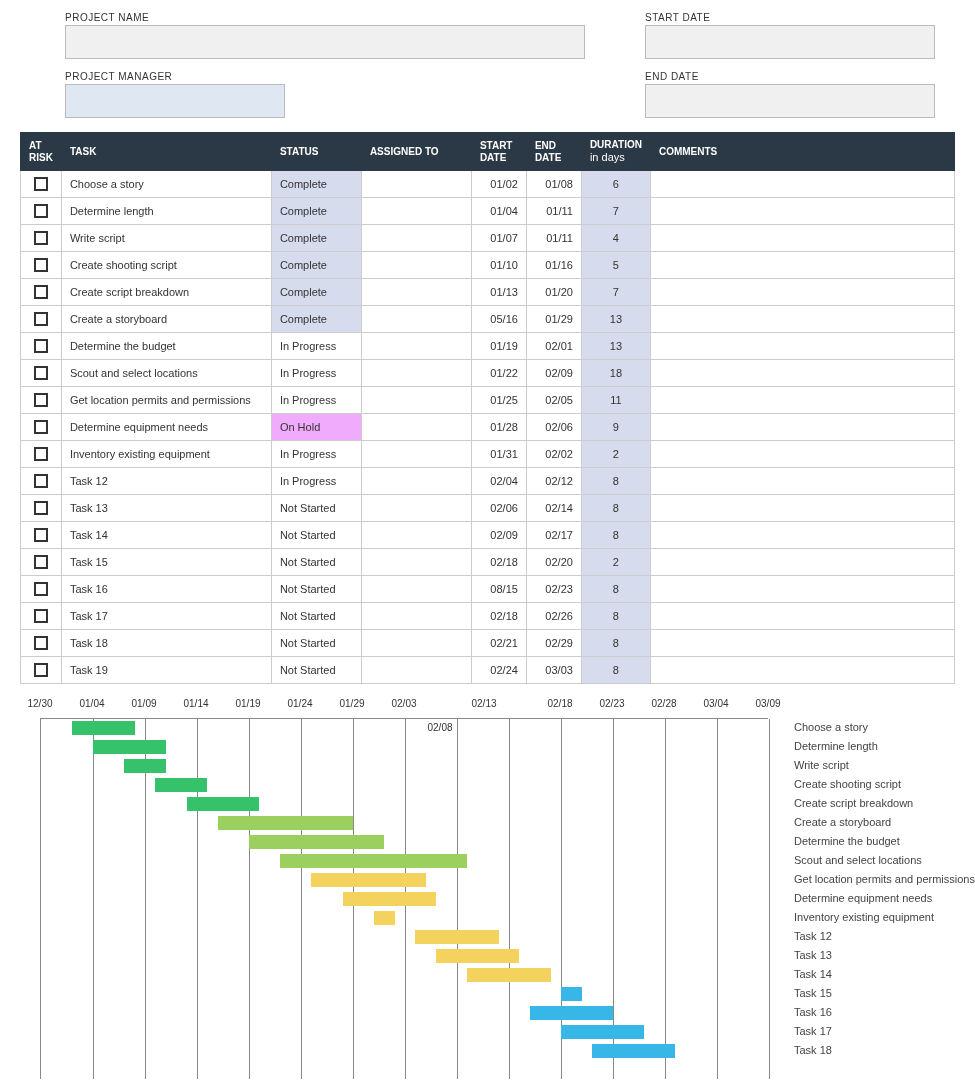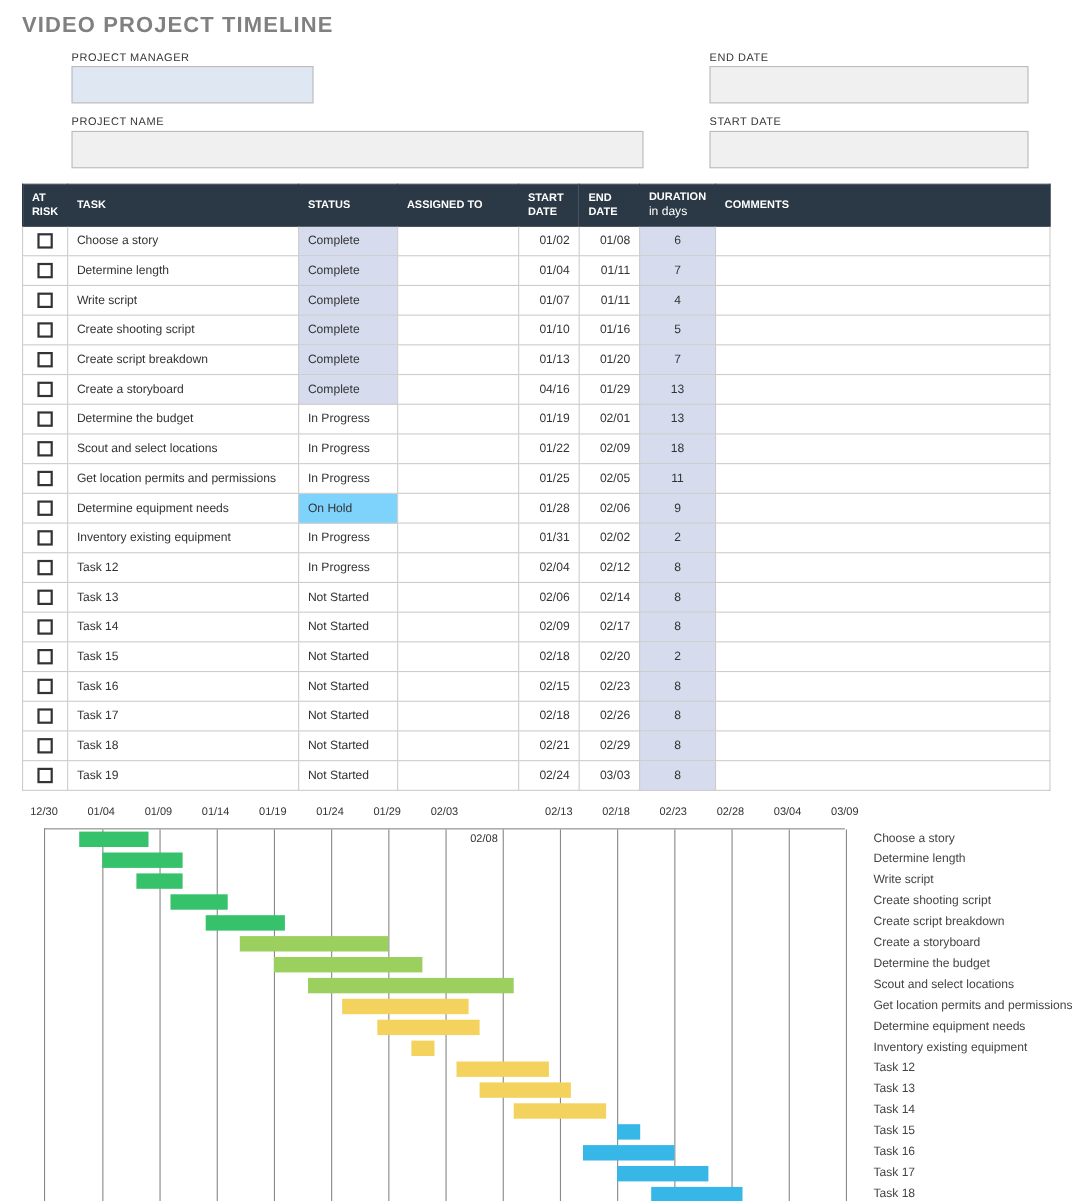--- a/index.html
+++ b/index.html
@@ -22,21 +22,21 @@
   table.tasktable td { border: 1px solid #ccc; padding: 5px 8px; font-size: 11px; height: 27px; vertical-align: middle; }
   .col-risk { width: 40px; text-align: center; }
   .col-task { width: 210px; }
   .col-status { width: 90px; }
   .col-assigned { width: 110px; }
   .col-start, .col-end { width: 55px; text-align: right; }
   .col-duration { width: 60px; text-align: center; background: #d6dced; }
   .col-comments { }
 
   .status-cell.complete { background: #d6dced; }
-  .status-cell.hold { background: #7dd3fc; }
+  .status-cell.hold { background: #f0abfc; }
 
   .checkbox { display:inline-block; width: 14px; height: 14px; border: 2px solid #333; vertical-align: middle; }
 
   
   .gantt-wrap { margin-top: 14px; position: relative; padding-left: 20px; }
   .gantt-axis { position: relative; height: 20px; }
   .gantt-tick { position: absolute; top: 0; font-size: 10px; color: #333; transform: translateX(-50%); }
   .gantt-body { position: relative; border-top: 1px solid #888; border-left: 1px solid #888; }
   .gantt-grid { position: absolute; top:0; bottom:0; width:0; border-left:1px solid #888; }
   .gantt-row { position: relative; height: 19px; }
@@ -45,50 +45,49 @@
   .c-done { background: #36c16b; }
   .c-prog { background: #9bcf5e; }
   .c-hold { background: #f3d35e; }
   .c-ns1 { background: #f3d35e; }
   .c-ns2 { background: #36b7e8; }
 </style>
 </head>
 <body>
 <div class="page">
 
-<h1>VIDEO PROJECT TIMELINE</h1>
-
+
+<div class="meta-row">
+  <div class="meta-col-left">
+    <div class="meta-group">
+      <div class="meta-label">PROJECT NAME</div>
+      <input class="meta-input wide" value="" style="">
+    </div>
+  </div>
+  <div class="meta-col-right">
+    <div class="meta-group">
+      <div class="meta-label">START DATE</div>
+      <input class="meta-input narrow" value="" style="">
+    </div>
+  </div>
+</div>
 <div class="meta-row">
   <div class="meta-col-left">
     <div class="meta-group">
       <div class="meta-label">PROJECT MANAGER</div>
       <input class="meta-input pm" value="" style="">
     </div>
   </div>
   <div class="meta-col-right">
     <div class="meta-group">
       <div class="meta-label">END DATE</div>
       <input class="meta-input narrow" value="" style="">
     </div>
   </div>
 </div>
-<div class="meta-row">
-  <div class="meta-col-left">
-    <div class="meta-group">
-      <div class="meta-label">PROJECT NAME</div>
-      <input class="meta-input wide" value="" style="">
-    </div>
-  </div>
-  <div class="meta-col-right">
-    <div class="meta-group">
-      <div class="meta-label">START DATE</div>
-      <input class="meta-input narrow" value="" style="">
-    </div>
-  </div>
-</div>
 
 <table class="tasktable">
   <thead>
     <tr>
       <th class="col-risk">AT RISK</th>
       <th class="col-task">TASK</th>
       <th class="col-status">STATUS</th>
       <th class="col-assigned">ASSIGNED TO</th>
       <th class="col-start">START DATE</th>
       <th class="col-end">END DATE</th>
@@ -145,21 +144,21 @@
           <td class="col-start">01/13</td>
           <td class="col-end">01/20</td>
           <td class="col-duration">7</td>
           <td class="col-comments"></td>
         </tr>
         <tr>
           <td class="col-risk"><span class="checkbox"></span></td>
           <td class="col-task">Create a storyboard</td>
           <td class="col-status status-cell complete">Complete</td>
           <td class="col-assigned"></td>
-          <td class="col-start">04/16</td>
+          <td class="col-start">05/16</td>
           <td class="col-end">01/29</td>
           <td class="col-duration">13</td>
           <td class="col-comments"></td>
         </tr>
         <tr>
           <td class="col-risk"><span class="checkbox"></span></td>
           <td class="col-task">Determine the budget</td>
           <td class="col-status status-cell ">In Progress</td>
           <td class="col-assigned"></td>
           <td class="col-start">01/19</td>
@@ -245,21 +244,21 @@
           <td class="col-start">02/18</td>
           <td class="col-end">02/20</td>
           <td class="col-duration">2</td>
           <td class="col-comments"></td>
         </tr>
         <tr>
           <td class="col-risk"><span class="checkbox"></span></td>
           <td class="col-task">Task 16</td>
           <td class="col-status status-cell ">Not Started</td>
           <td class="col-assigned"></td>
-          <td class="col-start">02/15</td>
+          <td class="col-start">08/15</td>
           <td class="col-end">02/23</td>
           <td class="col-duration">8</td>
           <td class="col-comments"></td>
         </tr>
         <tr>
           <td class="col-risk"><span class="checkbox"></span></td>
           <td class="col-task">Task 17</td>
           <td class="col-status status-cell ">Not Started</td>
           <td class="col-assigned"></td>
           <td class="col-start">02/18</td>
@@ -294,21 +293,21 @@
   <div class="gantt-axis" id="gantt-axis">
         <span class="gantt-tick" style="left: 0px;">12/30</span>
         <span class="gantt-tick" style="left: 52px;">01/04</span>
         <span class="gantt-tick" style="left: 104px;">01/09</span>
         <span class="gantt-tick" style="left: 156px;">01/14</span>
         <span class="gantt-tick" style="left: 208px;">01/19</span>
         <span class="gantt-tick" style="left: 260px;">01/24</span>
         <span class="gantt-tick" style="left: 312px;">01/29</span>
         <span class="gantt-tick" style="left: 364px; text-align: center;">02/03</span>
         <span class="gantt-tick" style="left: 400px; margin-top: 24px;">02/08</span>
-        <span class="gantt-tick" style="left: 468px;">02/13</span>
+        <span class="gantt-tick" style="left: 444px;">02/13</span>
         <span class="gantt-tick" style="left: 520px;">02/18</span>
         <span class="gantt-tick" style="left: 572px;">02/23</span>
         <span class="gantt-tick" style="left: 624px;">02/28</span>
         <span class="gantt-tick" style="left: 676px;">03/04</span>
         <span class="gantt-tick" style="left: 728px;">03/09</span>
       </div>
   <div class="gantt-body" id="gantt-body" style="width: 728px; height: 361px;">
         <div class="gantt-grid" style="left: 52px;"></div>
         <div class="gantt-grid" style="left: 104px;"></div>
         <div class="gantt-grid" style="left: 156px;"></div>

